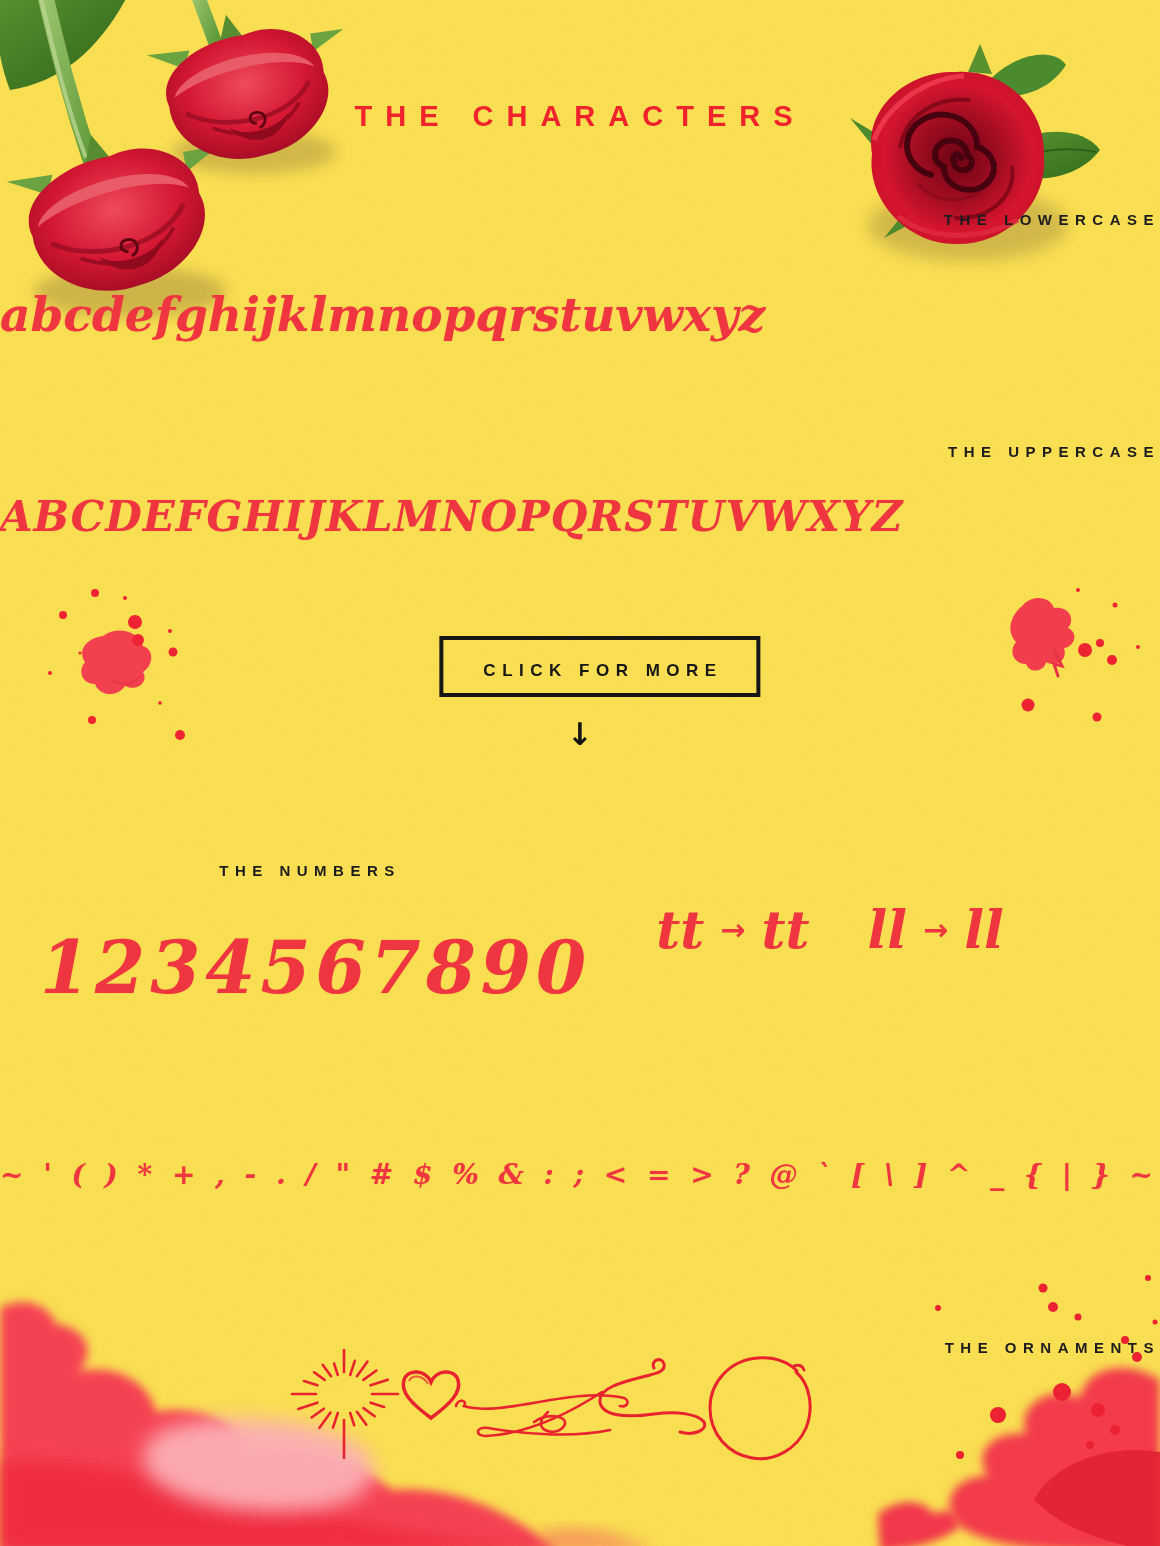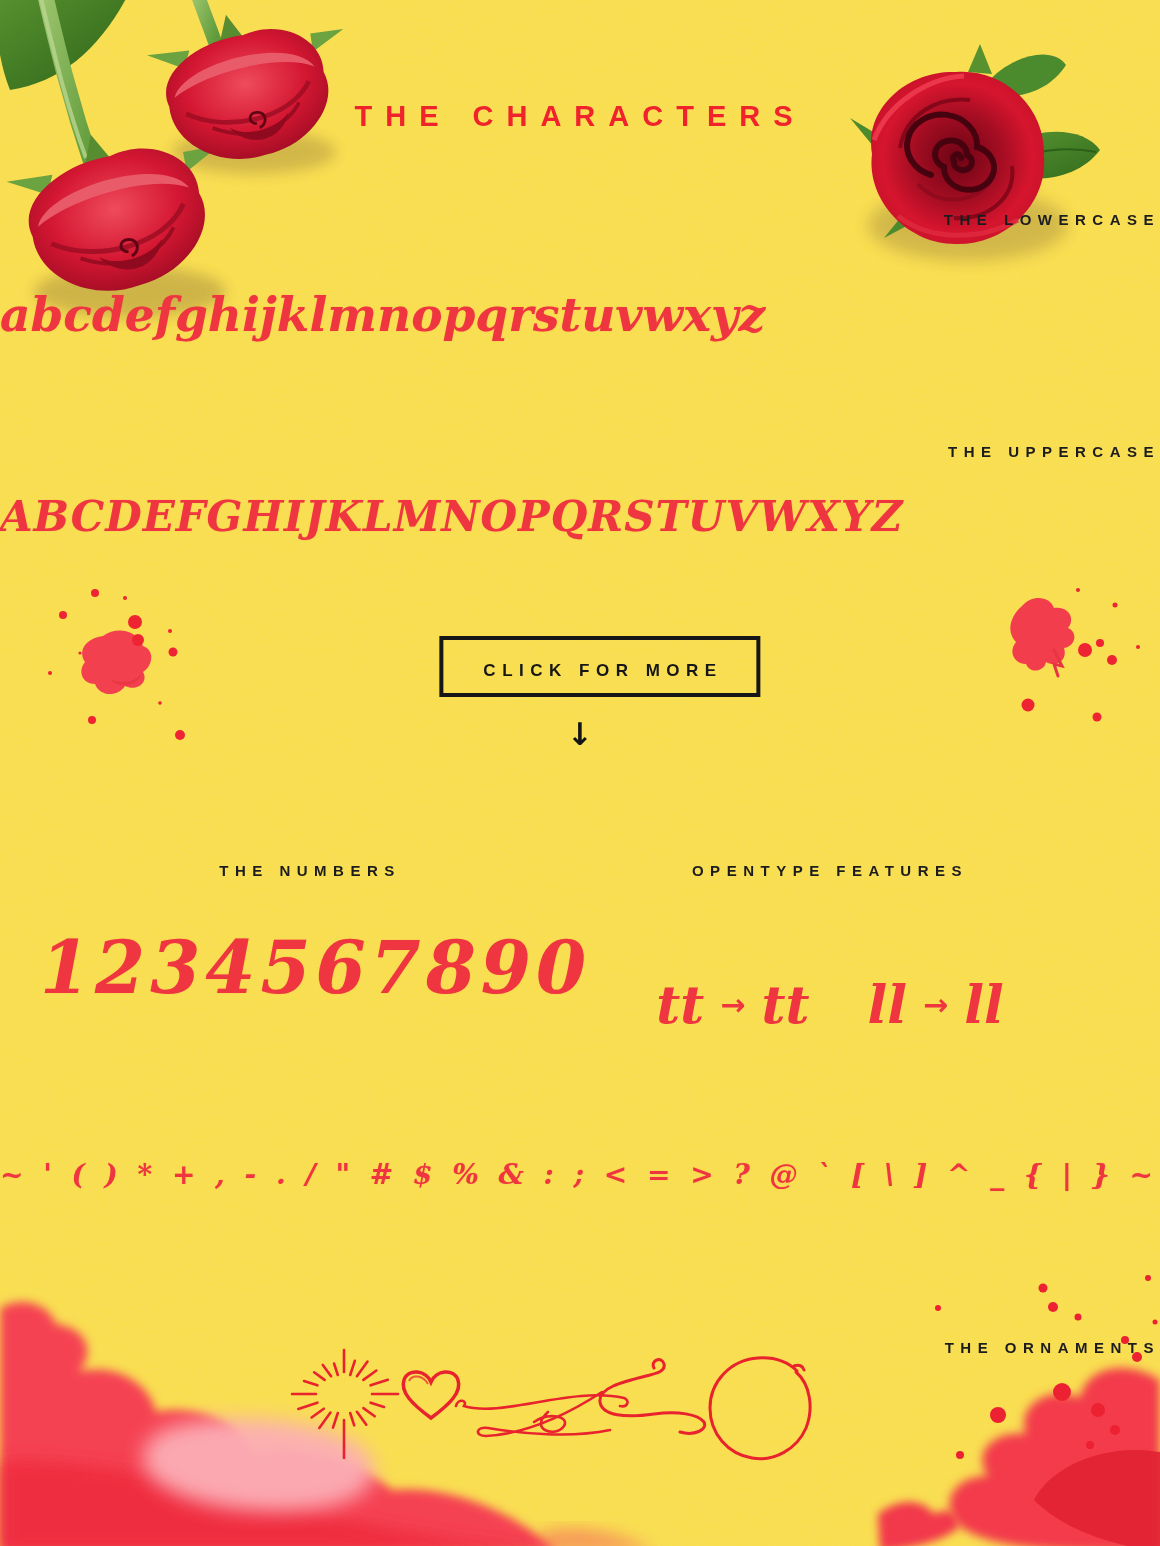--- a/index.html
+++ b/index.html
@@ -22,21 +22,21 @@
     position:absolute;text-align:left;white-space:nowrap;z-index:5;
     font-family:"DejaVu Serif",serif;font-style:italic;font-weight:700;
     color:#ef3540;text-shadow:0 0 1px rgba(238,45,55,.35);
   }
   .row-lowercase{top:287px;left:0;width:100%;font-size:47px;}
   .row-uppercase{top:492px;left:0;width:100%;font-size:42px;letter-spacing:1px;}
   .col-left{position:absolute;left:40px;width:540px;text-align:center;}
   .col-right{position:absolute;left:580px;width:500px;text-align:center;}
   .row-numbers{top:925px;left:40px;width:540px;font-size:72px;letter-spacing:5px;}
   .row-opentype{
-    position:absolute;top:979px;left:580px;width:500px;z-index:5;
+    position:absolute;top:904px;left:580px;width:500px;z-index:5;
     display:flex;justify-content:center;align-items:center;gap:58px;
   }
   .ot-pair{display:flex;align-items:center;gap:16px;}
   .ot-glyph{
     font-family:"DejaVu Serif",serif;font-style:italic;font-weight:700;
     font-size:52px;color:#ef3540;line-height:1;
   }
   .ot-arrow{
     font-family:"DejaVu Sans",sans-serif;font-size:30px;font-weight:700;
     color:#ef3540;line-height:1;
@@ -240,21 +240,20 @@
 
   <div class="section-label" style="top:443px;left:0;width:100%">THE UPPERCASE</div>
   <div class="brush row-uppercase">ABCDEFGHIJKLMNOPQRSTUVWXYZ</div>
 
   <button class="cta-button">CLICK FOR MORE</button>
   <div class="down-arrow">↓</div>
 
   <div class="section-label col-left" style="top:862px">THE NUMBERS</div>
   <div class="brush row-numbers">1234567890</div>
 
-  <div class="section-label col-right" style="top:862px">OPENTYPE FEATURES</div>
   <div class="row-opentype">
     <div class="ot-pair">
       <span class="ot-glyph">tt</span>
       <span class="ot-arrow">→</span>
       <span class="ot-glyph">tt</span>
     </div>
     <div class="ot-pair">
       <span class="ot-glyph">ll</span>
       <span class="ot-arrow">→</span>
       <span class="ot-glyph">ll</span>

